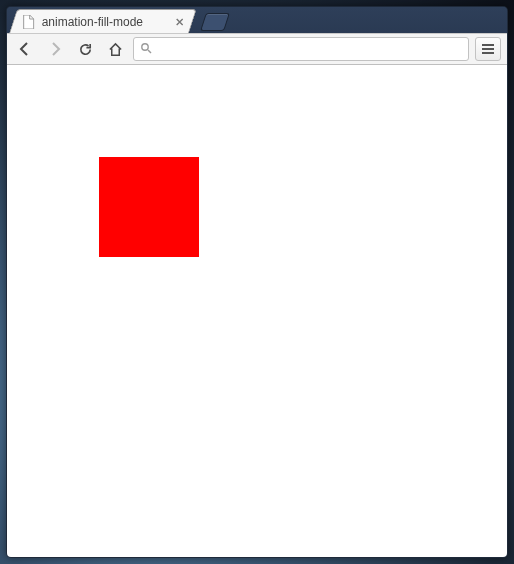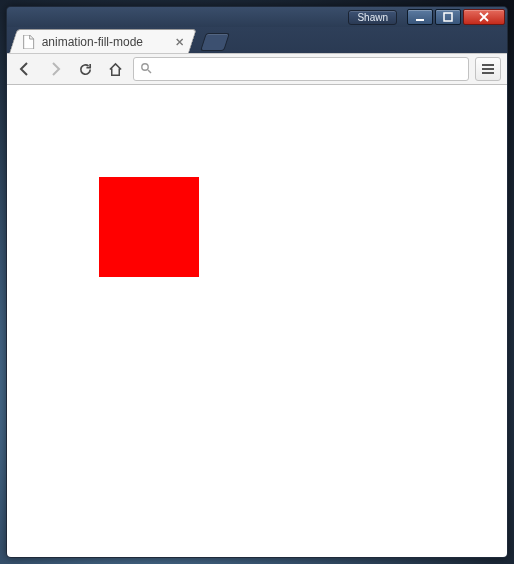--- a/index.html
+++ b/index.html
@@ -143,38 +143,20 @@
     background: #ff0000;
   }
 </style>
 </head>
 <body>
 
 <div class="desktop-bg"></div>
 
 <div class="window">
 
-  <div class="titlebar">
-    <div class="user-badge">Shawn</div>
-    <div class="win-btn min">
-      <svg width="10" height="10" viewBox="0 0 10 10">
-          <rect x="1" y="7" width="8" height="2" fill="#fff"></rect>
-        </svg>
-    </div>
-    <div class="win-btn max">
-      <svg width="10" height="10" viewBox="0 0 10 10">
-          <rect x="1" y="1" width="8" height="8" fill="none" stroke="#fff" stroke-width="1.5"></rect>
-        </svg>
-    </div>
-    <div class="win-btn close">
-      <svg width="12" height="10" viewBox="0 0 12 10">
-          <path d="M2 1 L10 9 M10 1 L2 9" stroke="#fff" stroke-width="1.8"></path>
-        </svg>
-    </div>
-  </div>
 
   <div class="tabstrip">
     <div class="tab">
       <span class="tab-favicon">
         <svg width="12" height="14" viewBox="0 0 12 14">
             <path d="M1 0h6l4 4v10H1z" fill="#fff" stroke="#9a9a9a" stroke-width="1"></path>
             <path d="M7 0v4h4" fill="none" stroke="#9a9a9a" stroke-width="1"></path>
           </svg>
       </span>
       <span class="tab-title">animation-fill-mode</span>

